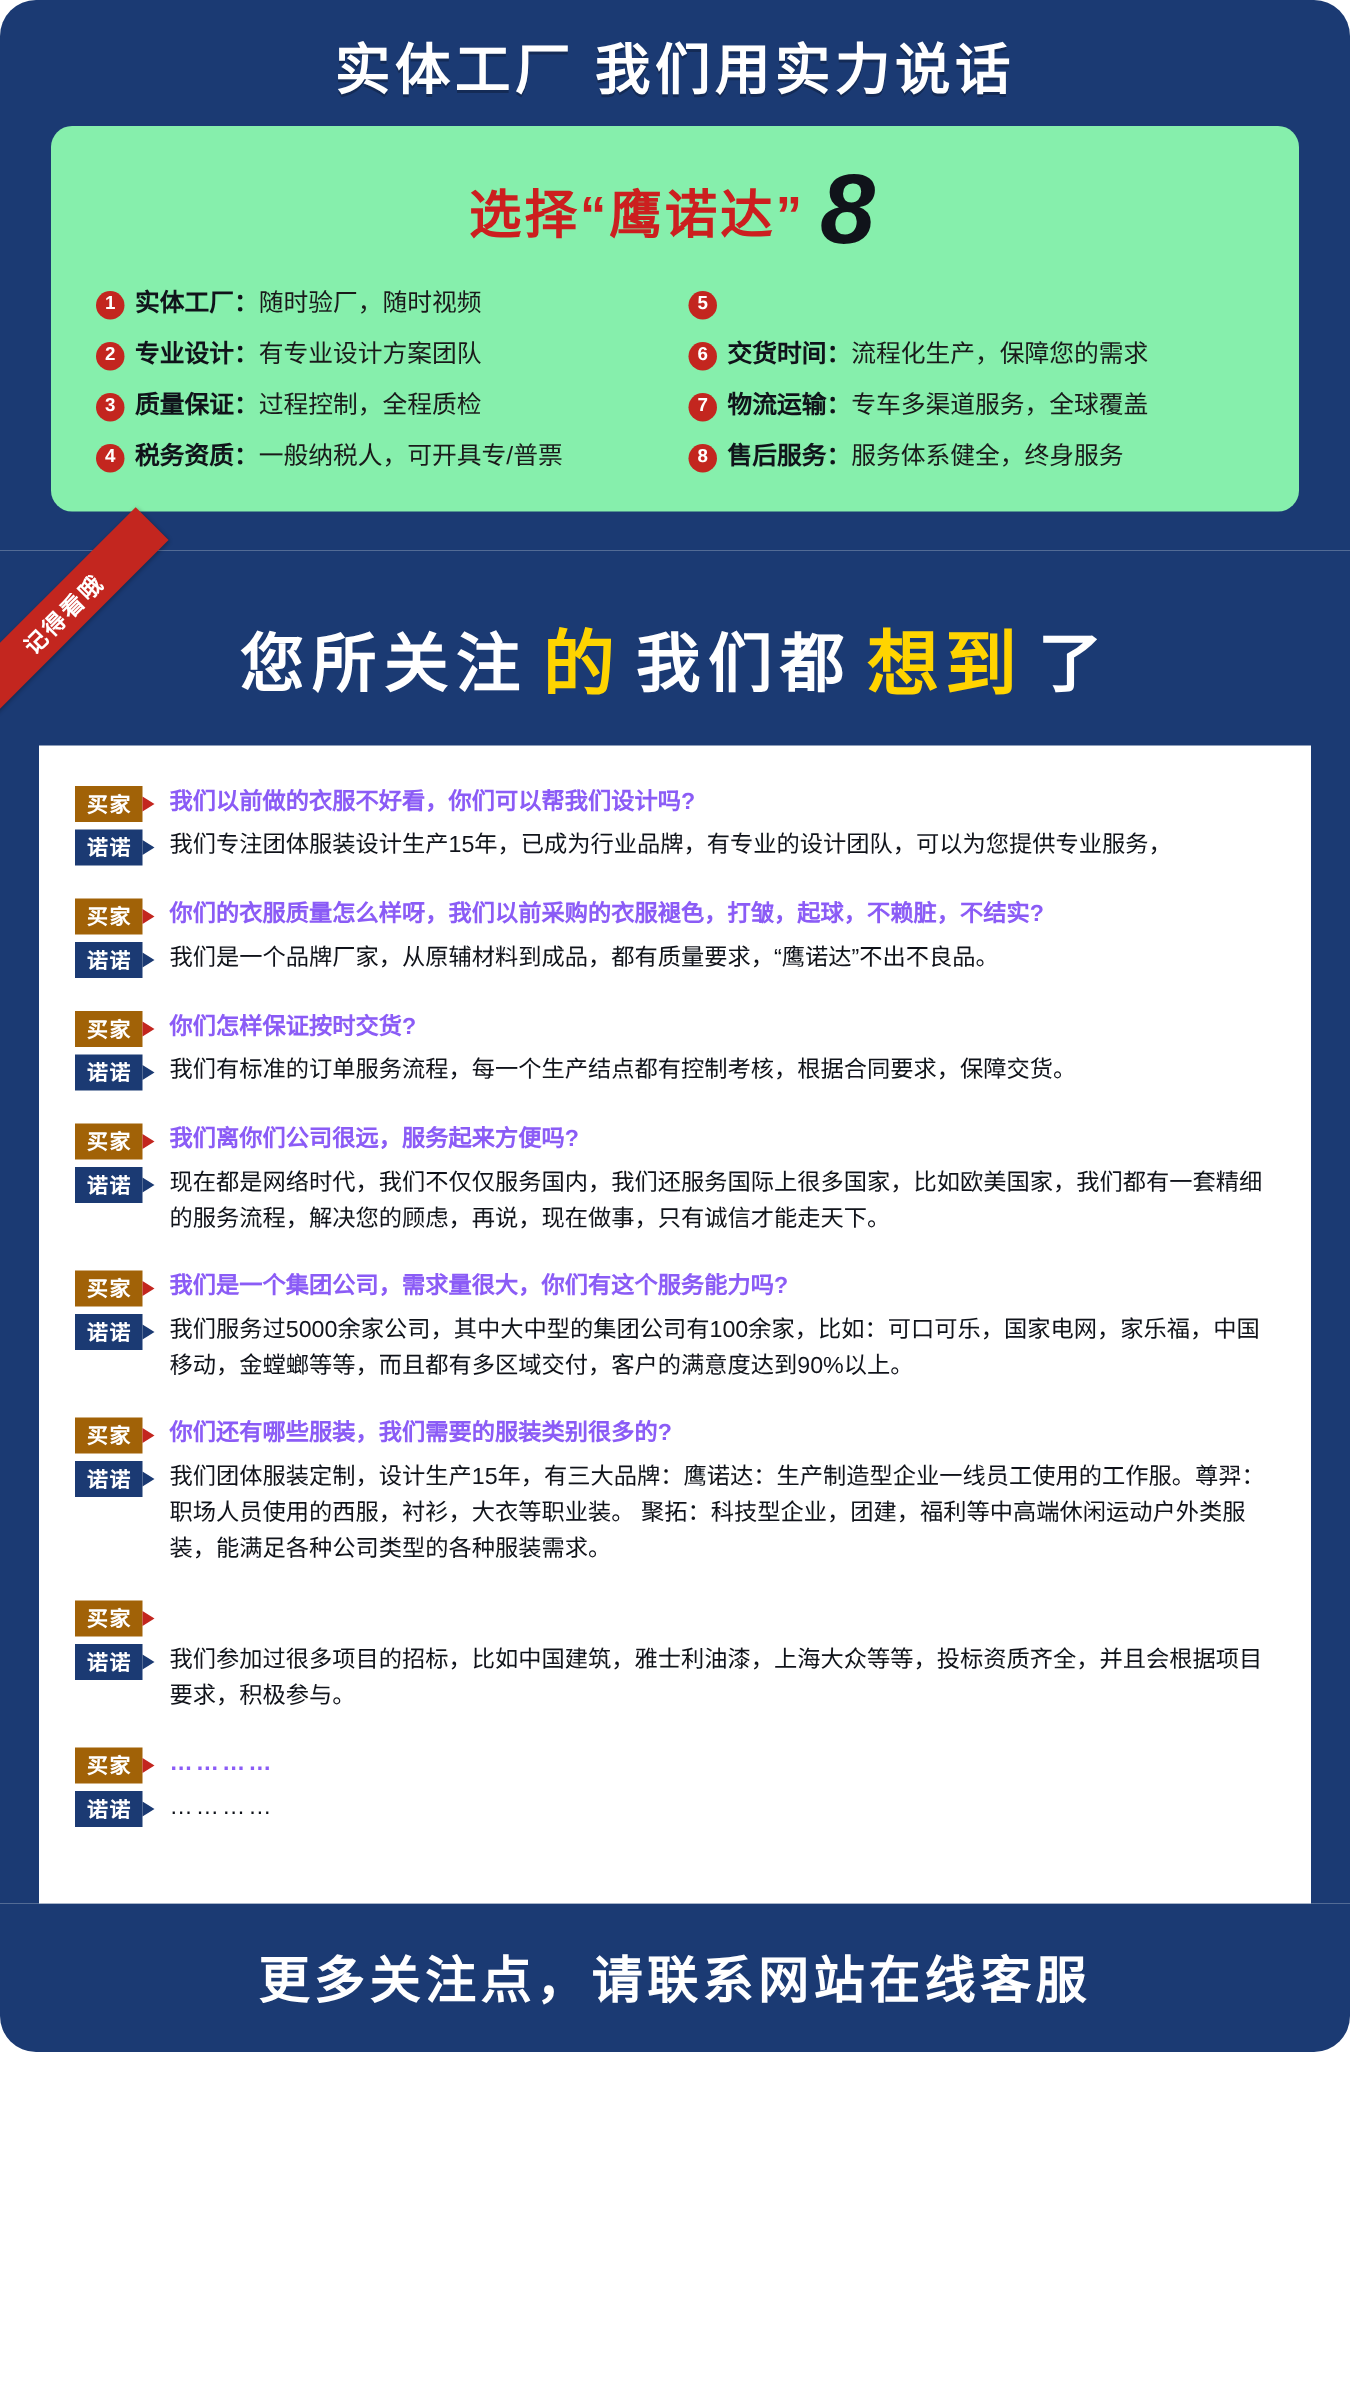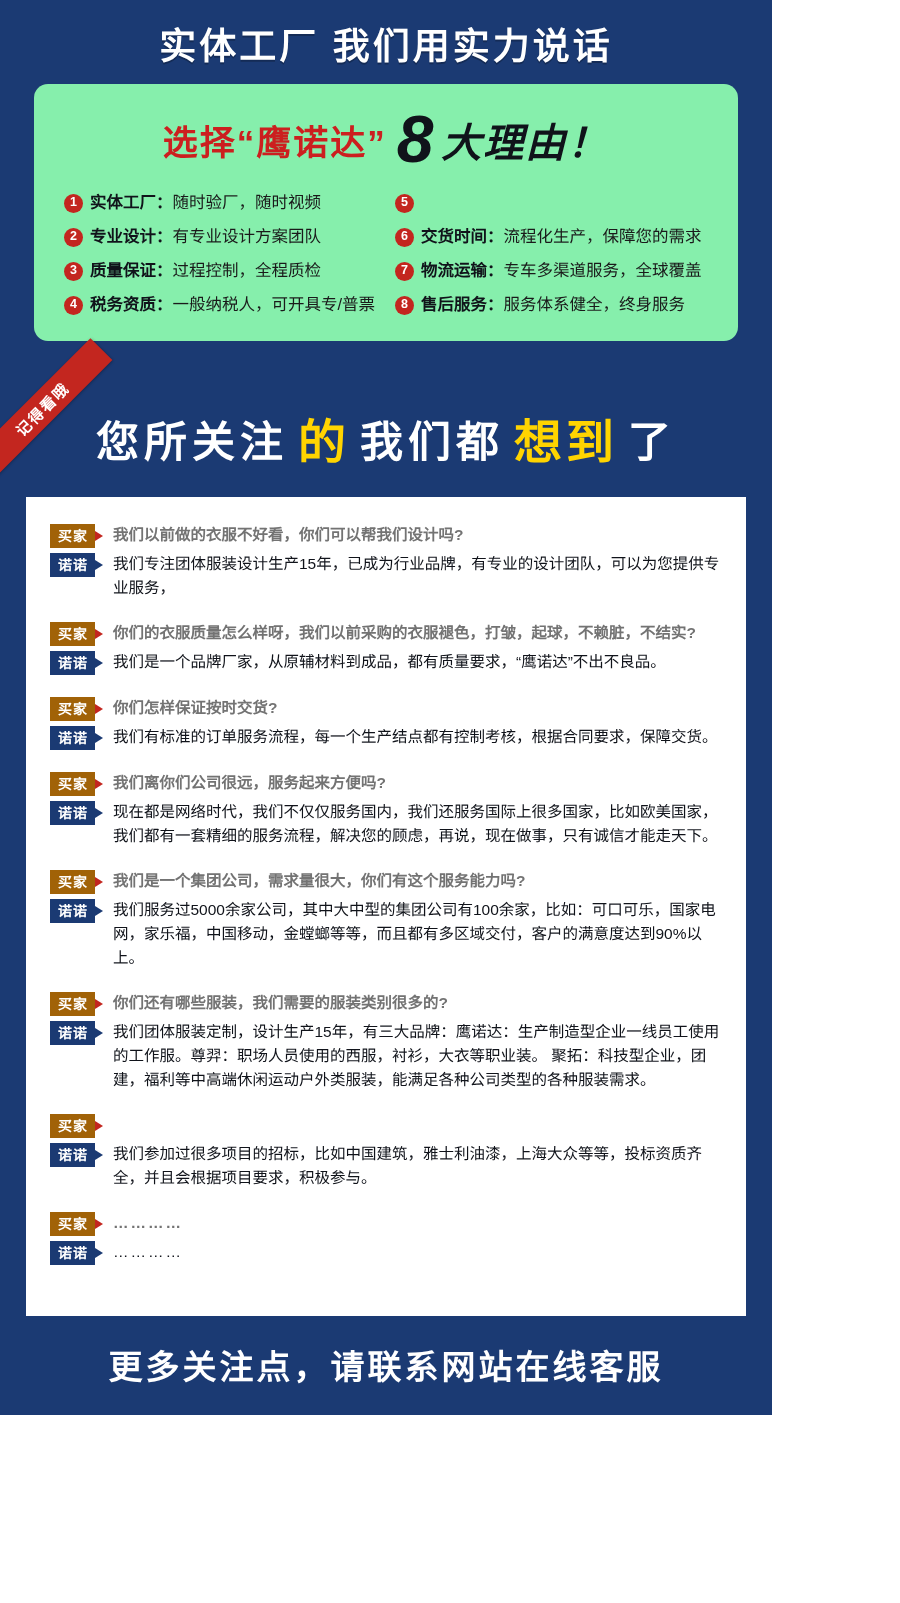--- a/index.html
+++ b/index.html
@@ -6,23 +6,24 @@
     margin: 0;
     padding: 0;
     background: #ffffff;
   }
   body {
     width: 900px;
     font-family: "Liberation Sans", "DejaVu Sans", sans-serif;
     -webkit-font-smoothing: antialiased;
   }
   .page {
-    width: 772px;
+    width: 900px;
     position: relative;
     overflow: hidden;
+    border-radius: 24px;
   }
 
   
   .sec-reasons {
     background: #1b3a73;
     padding: 18px 0 26px 0;
   }
   .reasons-title {
     text-align: center;
     color: #ffffff;
@@ -186,21 +187,21 @@
   }
   .tag-buyer { background: #a16207; }
   .tag-buyer::after { border-left-color: #c3261f; }
   .tag-seller { background: #1b3a73; }
   .tag-seller::after { border-left-color: #1b3a73; }
   .qa-text {
     padding-left: 18px;
     font-size: 15.5px;
     line-height: 1.55;
   }
-  .q-text { color: #737373; font-weight: bold; }
+  .q-text { color: #8b5cf6; font-weight: bold; }
   .a-text { color: #10131a; }
   .dots { letter-spacing: 2px; }
 
   
   .sec-footer {
     background: #1b3a73;
     text-align: center;
     padding: 24px 0 26px 0;
   }
   .footer-text {
@@ -215,21 +216,20 @@
 
 <div class="page">
 
   <section class="sec-reasons">
     <div class="reasons-title">实体工厂 我们用实力说话</div>
 
     <div class="reasons-card">
       <div class="reasons-head">
         <span class="rh-red">选择“鹰诺达”</span>
         <span class="rh-eight">8</span>
-        <span class="rh-black">大理由！</span>
       </div>
 
       <div class="reasons-grid">
         <div class="reason">
           <span class="rnum">1</span>
           <span><span class="rtitle">实体工厂：</span><span class="rdesc">随时验厂，随时视频</span></span>
         </div>
         <div class="reason">
           <span class="rnum">5</span>
         </div>

